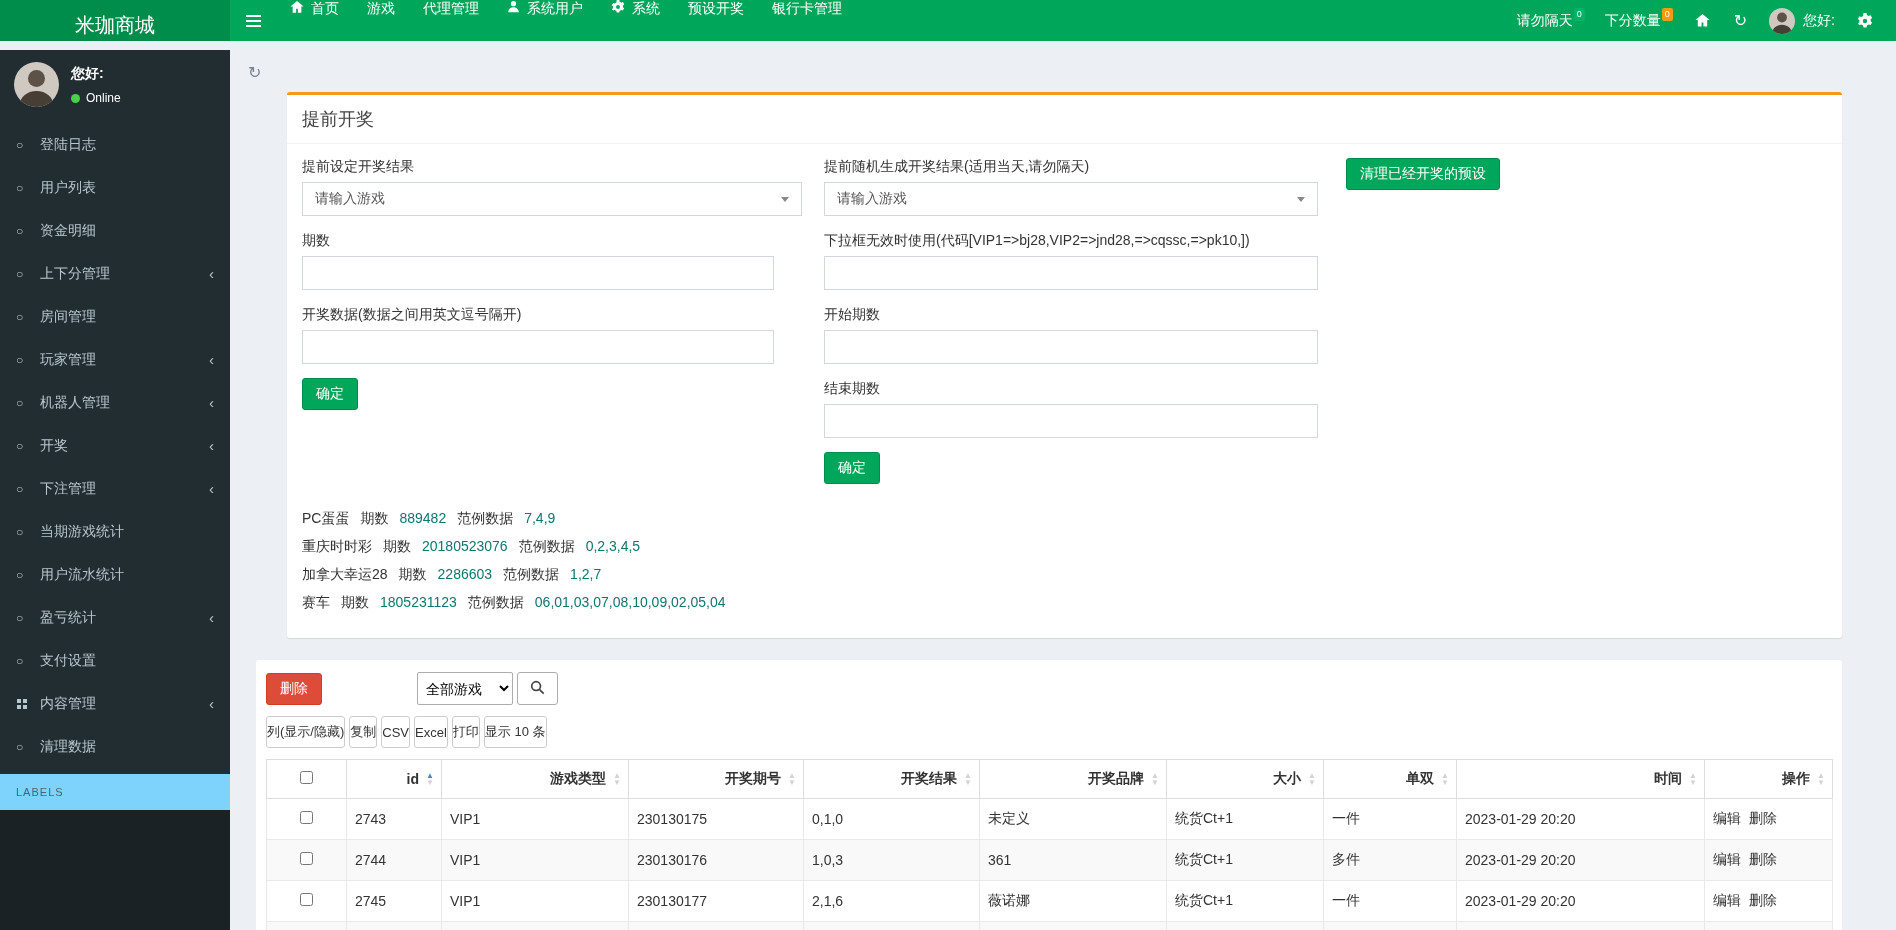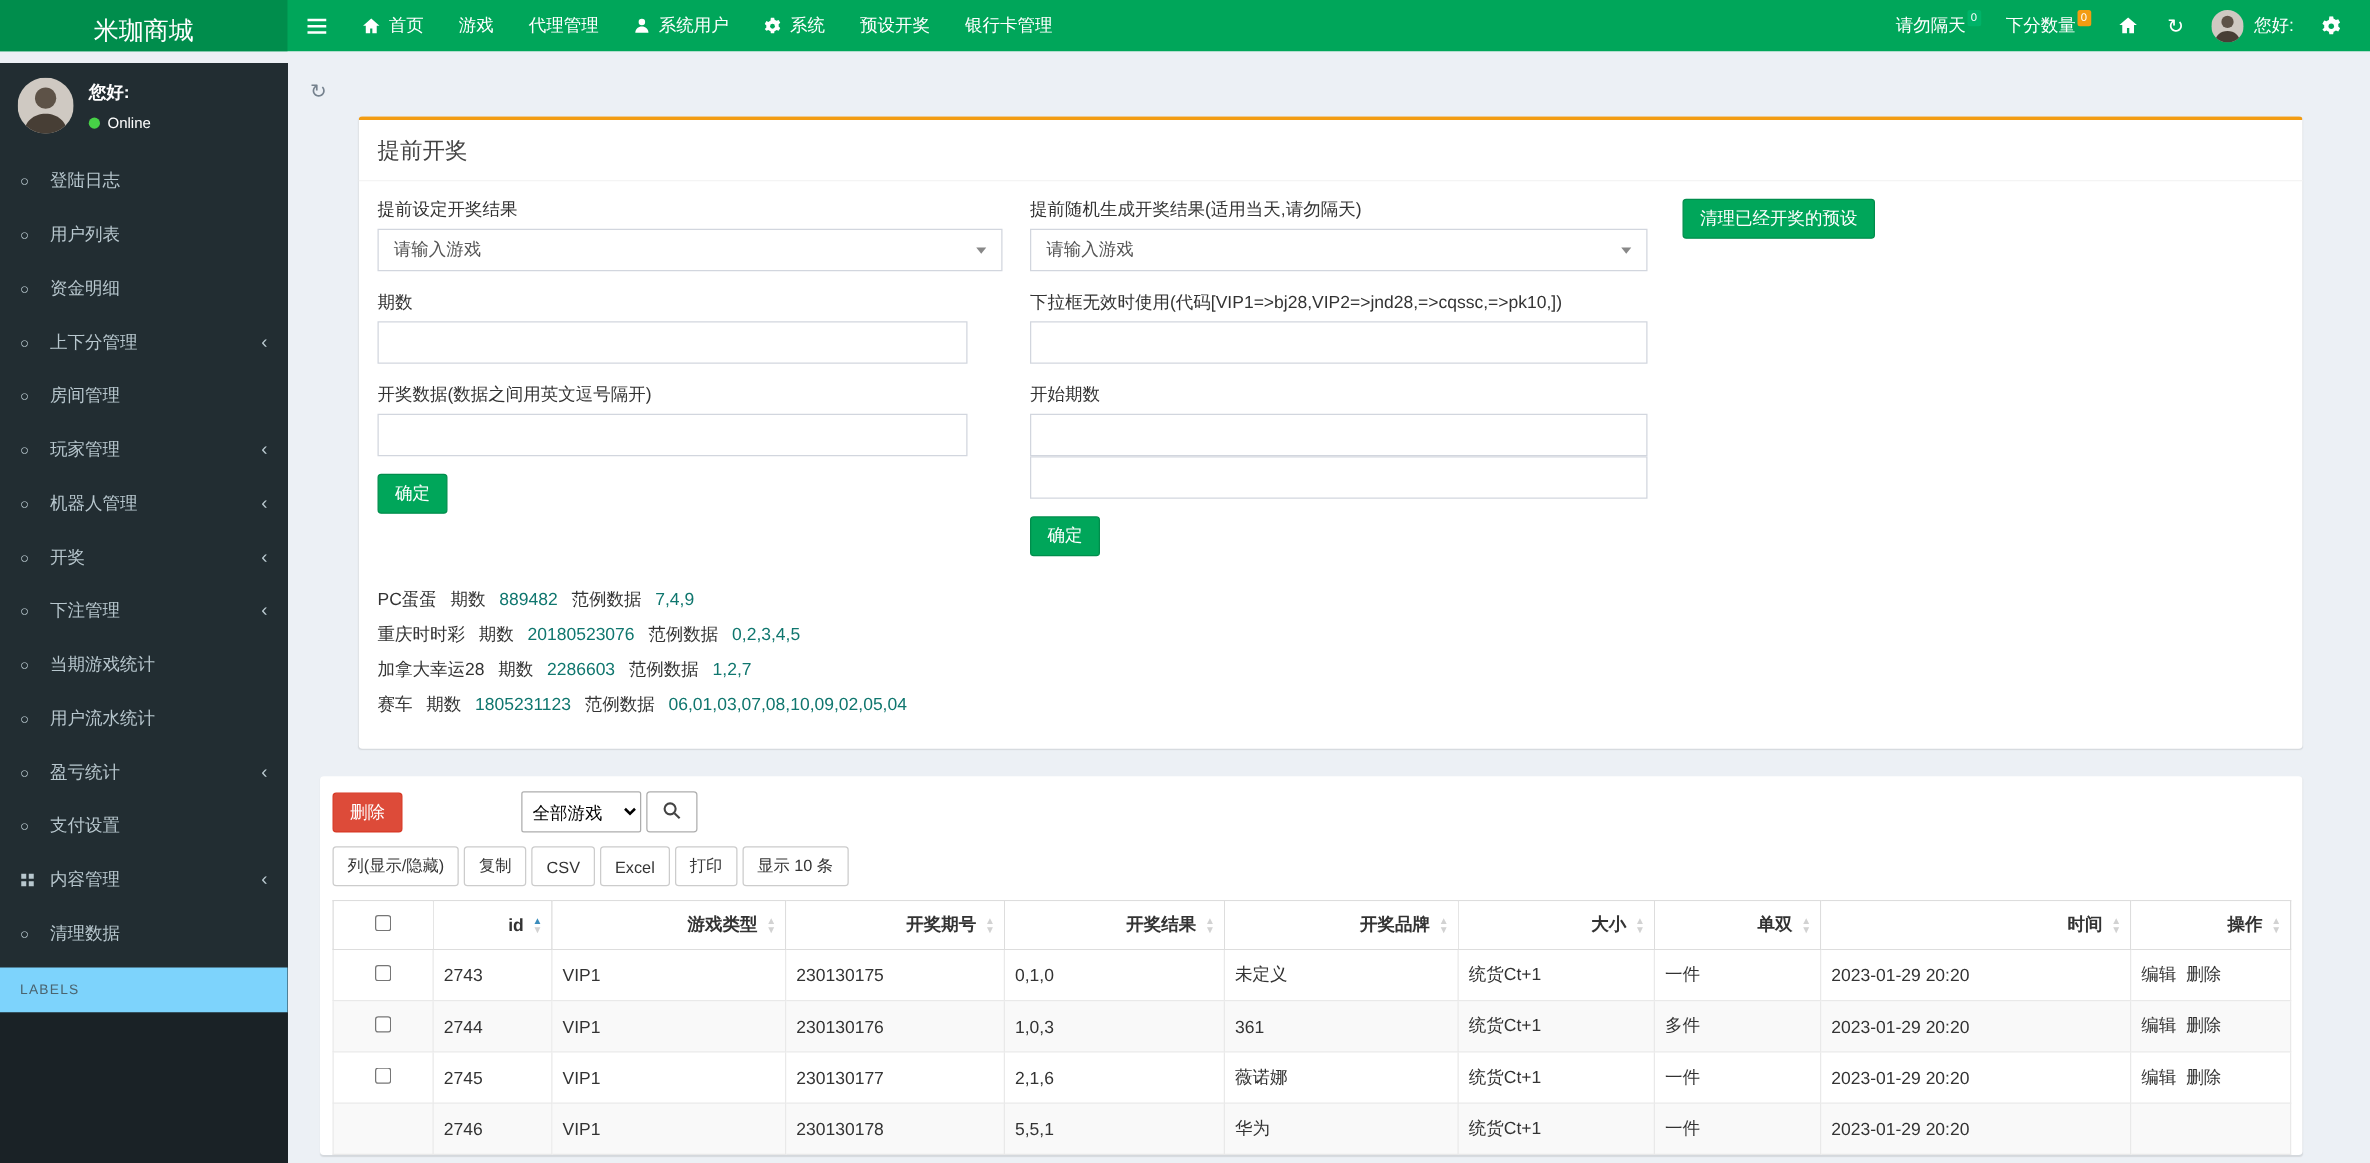--- a/index.html
+++ b/index.html
@@ -6,21 +6,21 @@
   *{margin:0;padding:0;box-sizing:border-box}
   html,body{width:1896px;height:930px;overflow:hidden;background:#ecf0f5;
     font-family:"Liberation Sans","DejaVu Sans",sans-serif;font-size:14px;color:#333}
 
   
   .navbar{position:fixed;top:0;left:0;width:1896px;height:41px;background:#00a65a;display:flex;align-items:stretch;z-index:100}
   .logo{width:230px;background:#008d4c;color:#fff;font-size:20px;line-height:50px;text-align:center;cursor:pointer;flex:none}
   .nav-toggle{width:46px;display:flex;align-items:center;justify-content:center;cursor:pointer}
   .hamburger{width:15px;height:2px;background:#fff;box-shadow:0 -5px 0 #fff,0 5px 0 #fff;display:block}
   .nav-left{display:flex}
-  .nav-item{display:flex;align-items:center;gap:7px;padding:0 14px;color:#fff;cursor:pointer;white-space:nowrap}
+  .nav-item{display:flex;align-items:flex-start;gap:7px;padding:0 14px;color:#fff;cursor:pointer;white-space:nowrap}
   .nav-item svg,.icon-btn svg{display:block}
   .nav-right{margin-left:auto;display:flex;align-items:center;gap:6px;padding-right:14px}
   .score{color:#fff;cursor:pointer;padding:0 7px;white-space:nowrap}
   .badge{font-size:9px;line-height:1;color:#fff;padding:2px 3px;border-radius:2px;position:relative;top:-8px;margin-left:1px;display:inline-block}
   .badge.up{background:#00b368}
   .badge.down{background:#f39c12}
   .icon-btn{color:#fff;font-size:16px;padding:0 9px;cursor:pointer;display:flex;align-items:center;height:50px}
   .user-chip{display:flex;align-items:center;gap:8px;color:#fff;cursor:pointer;padding:0 7px}
   .avatar-sm{width:26px;height:26px;border-radius:50%;overflow:hidden;display:block;flex:none}
   .avatar-sm svg,.avatar-lg svg{display:block}
@@ -69,21 +69,21 @@
   .example-line{display:flex;gap:11px;line-height:28px;font-size:14px;color:#333}
   .ex-red{color:#0f766e}
 
   
   .box2{background:#fff;margin-top:22px;border-radius:3px;box-shadow:0 1px 1px rgba(0,0,0,.1);padding:12px 10px 0}
   .controls-row1{display:flex;align-items:center}
   .filter-group{margin-left:95px;display:flex;align-items:center;gap:4px}
   .game-filter{height:33px;min-width:96px;border:1px solid #adadad;background:#fff;font-size:14px;font-family:inherit;padding:0 4px;border-radius:2px;cursor:pointer}
   .search-btn{width:41px;height:33px;background:#fff;border:1px solid #adadad;border-radius:3px;display:flex;align-items:center;justify-content:center;cursor:pointer}
   .controls-row2{margin-top:11px;display:flex}
-  .dt-btn{background:#fff;border:1px solid #ccc;border-radius:3px;color:#333;font-size:13px;padding:6px 11px;margin-right:4px;cursor:pointer;font-family:inherit}
+  .dt-btn{background:#fff;border:1px solid #ccc;border-radius:3px;color:#333;font-size:13px;padding:6px 0;margin-right:4px;cursor:pointer;font-family:inherit}
   .data-table{width:100%;border-collapse:collapse;margin-top:11px;table-layout:fixed}
   .data-table th{position:relative;font-weight:bold;text-align:right;padding:10px 22px 10px 8px;border:1px solid #ddd;font-size:14px;color:#333;background:#fff;cursor:pointer;white-space:nowrap;overflow:hidden}
   .data-table td{padding:11px 8px;border:1px solid #e9e9e9;border-top:1px solid #ddd;font-size:14px;color:#333;white-space:nowrap;overflow:hidden}
   .th-check,.td-check{text-align:center !important;padding:10px 4px !important}
   tbody tr:nth-child(even) td{background:#f9f9f9}
   .sort-icons{position:absolute;right:7px;top:50%;transform:translateY(-50%);display:flex;flex-direction:column;align-items:center}
   .sort-icons i{font-style:normal;font-size:8px;line-height:7px;color:#d2d2d2}
   .sort-icons i.on{color:#3c8dbc}
   .td-actions .row-action{margin-right:8px;cursor:pointer}
   input[type=checkbox]{cursor:pointer}
@@ -346,20 +346,21 @@
           <div class="form-col col-right">
             <label>提前随机生成开奖结果(适用当天,请勿隔天)</label>
             <div class="select-box">
               <span>请输入游戏</span>
               <span class="caret"></span>
             </div>
             <label>下拉框无效时使用(代码[VIP1=&gt;bj28,VIP2=&gt;jnd28,=&gt;cqssc,=&gt;pk10,])</label>
             <input class="text-input" type="text" style="">
             <label>开始期数</label>
             <input class="text-input" type="text" style="">
+            <label>结束期数</label>
             <input class="text-input" type="text" style="">
             <div><button class="btn btn-green btn-confirm">确定</button></div>
           </div>
 
           <div class="col-clear">
             <button class="btn btn-green">清理已经开奖的预设</button>
           </div>
         </div>
 
         <div class="examples">

